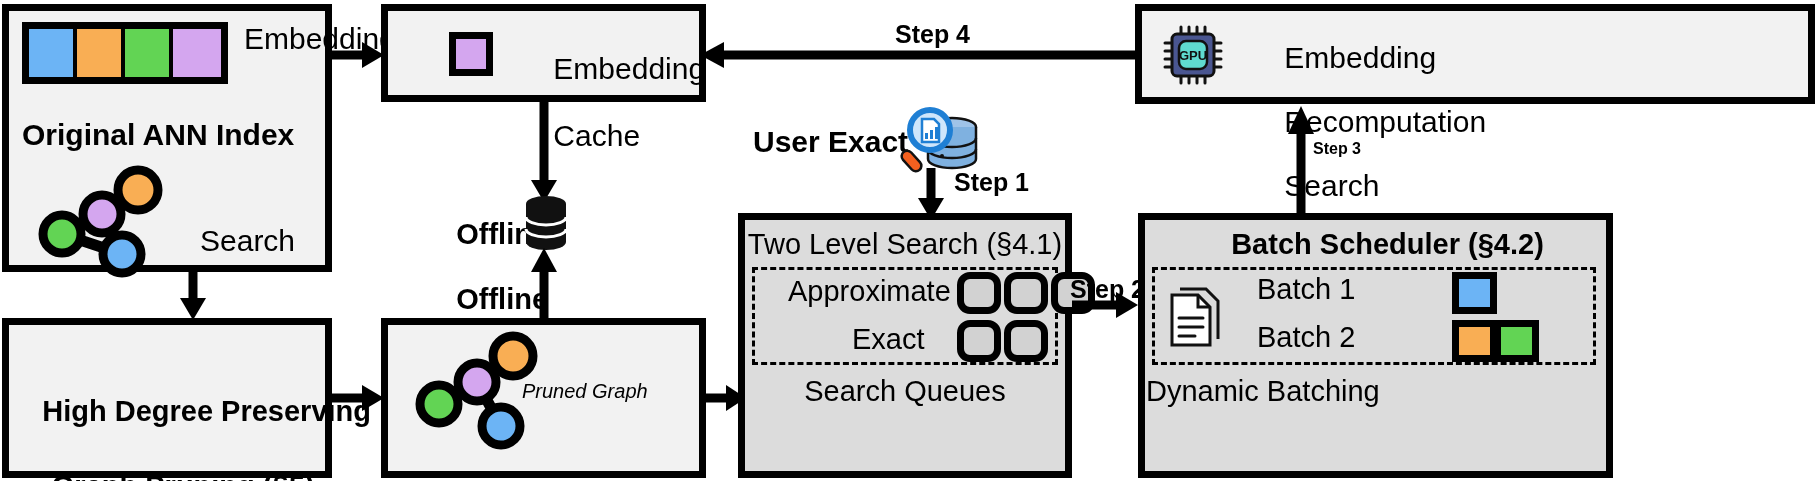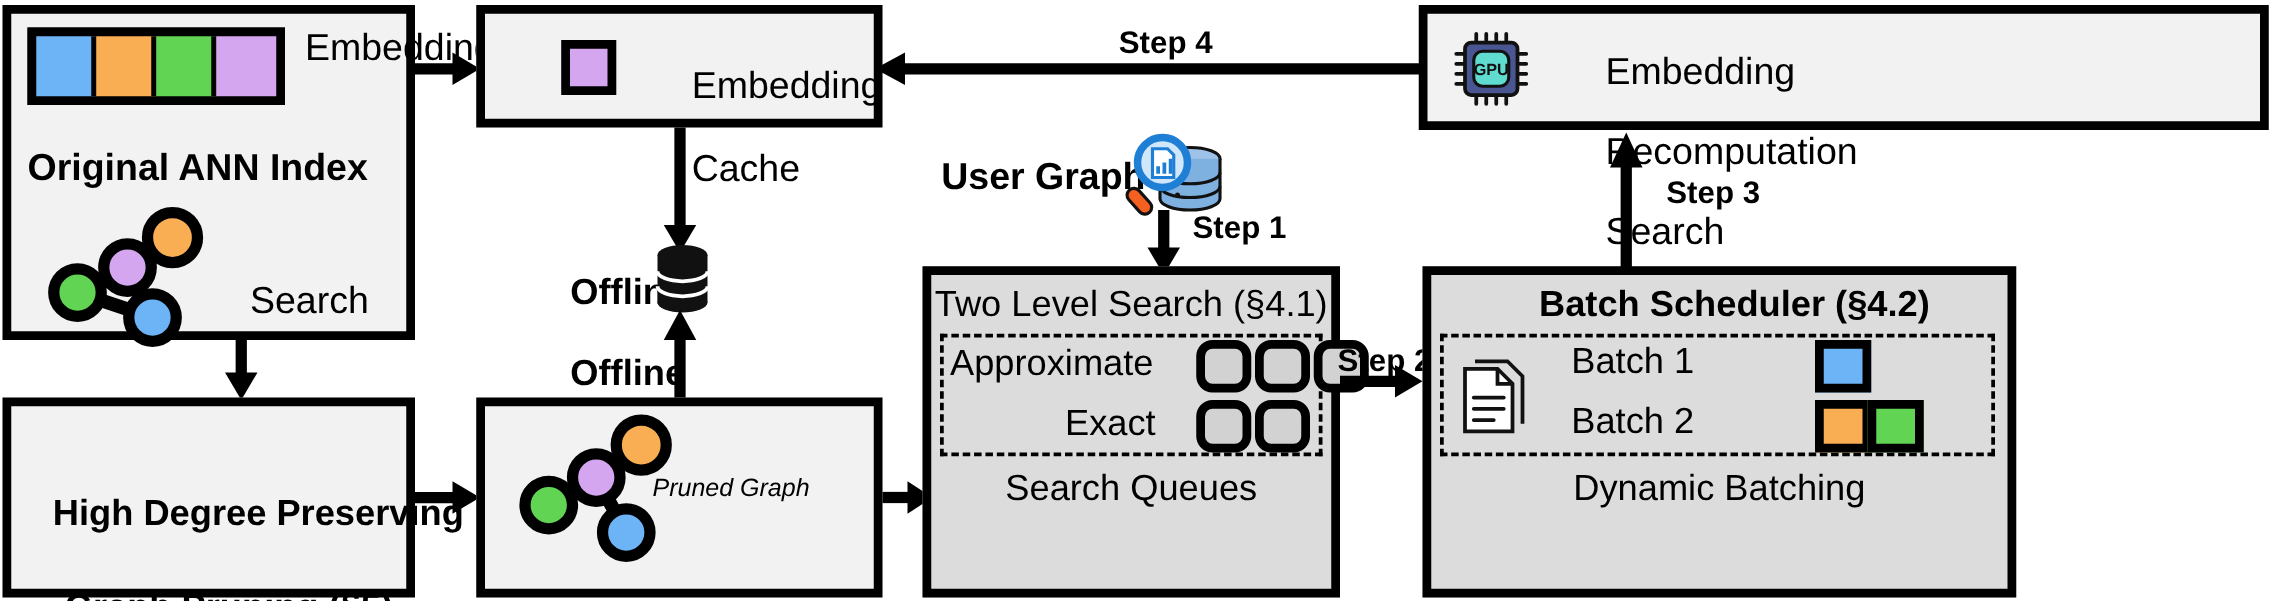--- a/index.html
+++ b/index.html
@@ -171,21 +171,21 @@
 
   <div class="lbl" style="left:522px;top:380px;font-size:20px;font-style:italic;">Pruned Graph</div>
 
   <div class="arrow" style="left:706px;top:383px;">
     <svg width="40" height="30" viewBox="0 0 40 30">
       <line x1="0" y1="15" x2="22" y2="15" stroke="#000" stroke-width="9"></line>
       <polygon points="20,2 40,15 20,28" fill="#000"></polygon>
     </svg>
   </div>
 
-  <div class="lbl b" style="left:753px;top:125px;font-size:30px;">User Graph</div>
+  <div class="lbl b" style="left:753px;top:125px;font-size:30px;">User Exact</div>
 
   <div class="qicon" style="left:902px;top:105px;">
     <svg width="78" height="72" viewBox="0 0 78 72">
 
       <g>
         <ellipse cx="50" cy="22" rx="24" ry="9" fill="#9fc3e8" stroke="#111" stroke-width="2.5"></ellipse>
         <path d="M26,22 L26,54 a24,9 0 0,0 48,0 L74,22" fill="#7fb1e0" stroke="#111" stroke-width="2.5"></path>
         <path d="M26,33 a24,9 0 0,0 48,0" fill="none" stroke="#111" stroke-width="2.5"></path>
         <path d="M26,44 a24,9 0 0,0 48,0" fill="none" stroke="#111" stroke-width="2.5"></path>
         <circle cx="40" cy="29" r="2" fill="#111"></circle>
@@ -214,21 +214,21 @@
   </div>
 
   <div class="lbl b" style="left:954px;top:168px;font-size:25px;">Step 1</div>
 
   <div class="box shade" style="left:738px;top:213px;width:334px;height:265px;"></div>
 
   <div class="lbl" style="left:746px;top:228px;width:318px;font-size:29px;text-align:center;">Two Level Search (§4.1)</div>
 
   <div class="dashed" style="left:752px;top:267px;width:306px;height:98px;"></div>
 
-  <div class="lbl" style="left:760px;top:275px;font-size:29px;">Approximate</div>
+  <div class="lbl" style="left:788px;top:275px;font-size:29px;">Approximate</div>
 
   <div class="qrow" style="left:957px;top:272px;">
     <div class="qcell"></div>
     <div class="qcell"></div>
     <div class="qcell"></div>
   </div>
 
   <div class="lbl" style="left:852px;top:323px;font-size:29px;">Exact</div>
 
   <div class="qrow" style="left:957px;top:320px;">
@@ -266,30 +266,30 @@
     </svg>
   </div>
 
   <div class="lbl" style="left:1257px;top:273px;font-size:29px;">Batch 1</div>
   <div class="sq" style="left:1452px;top:272px;width:45px;height:42px;background:#6cb4f5;"></div>
 
   <div class="lbl" style="left:1257px;top:321px;font-size:29px;">Batch 2</div>
   <div class="sq" style="left:1452px;top:320px;width:45px;height:42px;background:#f9ae54;"></div>
   <div class="sq" style="left:1494px;top:320px;width:45px;height:42px;background:#62d454;"></div>
 
-  <div class="lbl" style="left:1146px;top:375px;width:459px;font-size:29px;text-align:center;">Dynamic Batching</div>
+  <div class="lbl" style="left:1146px;top:375px;width:459px;font-size:29px;text-align:left;">Dynamic Batching</div>
 
   <div class="arrow" style="left:1286px;top:106px;">
     <svg width="30" height="110" viewBox="0 0 30 110">
       <line x1="15" y1="110" x2="15" y2="26" stroke="#000" stroke-width="9"></line>
       <polygon points="2,28 28,28 15,0" fill="#000"></polygon>
     </svg>
   </div>
 
-  <div class="lbl b" style="left:1313px;top:140px;font-size:25px;margin-left:20px;">Step 3</div>
+  <div class="lbl b" style="left:1313px;top:140px;font-size:16px;">Step 3</div>
 
   <div class="box" style="left:1135px;top:4px;width:680px;height:100px;"></div>
 
   <div class="chip" style="left:1163px;top:25px;">
     <svg width="62" height="60" viewBox="0 0 62 60">
       <g stroke="#111" stroke-width="3" stroke-linecap="round">
         <line x1="18" y1="2" x2="18" y2="10"></line>
           <line x1="26" y1="2" x2="26" y2="10"></line>
         <line x1="34" y1="2" x2="34" y2="10"></line>
           <line x1="42" y1="2" x2="42" y2="10"></line>

